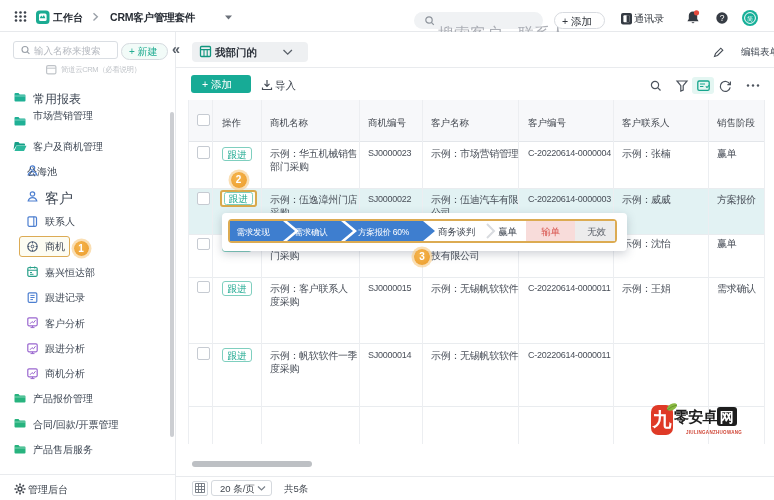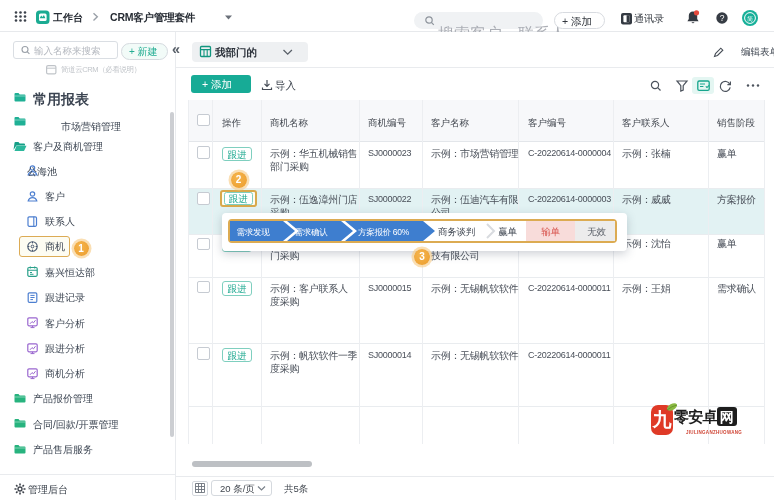--- a/index.html
+++ b/index.html
@@ -103,41 +103,41 @@
       <svg class="abs" width="11" height="10" style="left:46px;top:65px;">
         <rect x="0.6" y="0.6" width="9.3" height="8.3" rx="1.5" fill="none" stroke="#8c939c" stroke-width="1.2"></rect>
         <path d="M0.6 3.2 h9.3" stroke="#8c939c" stroke-width="1"></path>
       </svg>
       <div class="tx" style="left:61px;top:64.5px;font-size:7.5px;letter-spacing:-0.4px;color:#8b929b;">简道云CRM（必看说明）</div>
     </div>
 <svg class="abs" width="12" height="11" style="left:14px;top:91.5px;">
       <path d="M0.5 2 a1 1 0 0 1 1-1 h3 l1.2 1.5 h4.8 a1 1 0 0 1 1 1 v5 a1 1 0 0 1-1 1 h-9 a1 1 0 0 1-1-1 z" fill="#1fb095"></path>
       <path d="M0.5 4 h11" stroke="#ffffff" stroke-width="0.7" opacity="0.6"></path>
     </svg>
-<div class="tx" style="left:33px;top:91px;font-size:14px;color:#3c4552;font-weight:bold;">常用报表</div>
+<div class="tx" style="left:33px;top:91px;font-size:12px;color:#3c4552;">常用报表</div>
 <svg class="abs" width="12" height="11" style="left:14px;top:115.5px;">
       <path d="M0.5 2 a1 1 0 0 1 1-1 h3 l1.2 1.5 h4.8 a1 1 0 0 1 1 1 v5 a1 1 0 0 1-1 1 h-9 a1 1 0 0 1-1-1 z" fill="#1fb095"></path>
       <path d="M0.5 4 h11" stroke="#ffffff" stroke-width="0.7" opacity="0.6"></path>
     </svg>
-<div class="tx" style="left:33px;top:120px;font-size:10px;color:#3c4552;margin-left:28px;">市场营销管理</div>
+<div class="tx" style="left:33px;top:109px;font-size:10px;color:#3c4552;">市场营销管理</div>
 <svg class="abs" width="13" height="11" style="left:14px;top:140.5px;">
       <path d="M0.5 2 a1 1 0 0 1 1-1 h3 l1.2 1.5 h4.3 a1 1 0 0 1 1 1 v1 h-8.6 l-2.9 4.5 z" fill="#159f87"></path>
       <path d="M2.5 4.8 h10 l-2.2 4.7 a1 1 0 0 1-0.9 0.6 h-8.9 z" fill="#2cb89c"></path>
     </svg>
 <div class="tx" style="left:33px;top:140px;font-size:10px;color:#3c4552;">客户及商机管理</div>
 <svg class="abs" width="11" height="11" style="left:26.5px;top:165.0px;">
       <circle cx="5.5" cy="3" r="2.2" fill="none" stroke="#4d7fd0" stroke-width="1.2"></circle>
       <path d="M1.2 10 a4.4 4.4 0 0 1 8.6 0 z" fill="none" stroke="#4d7fd0" stroke-width="1.2"></path>
     </svg>
 <div class="tx" style="left:27px;top:164.5px;font-size:10px;color:#3c4552;">公海池</div>
 <svg class="abs" width="11" height="11" style="left:26.5px;top:190.5px;">
       <circle cx="5.5" cy="3" r="2.2" fill="none" stroke="#4d7fd0" stroke-width="1.2"></circle>
       <path d="M1.2 10 a4.4 4.4 0 0 1 8.6 0 z" fill="none" stroke="#4d7fd0" stroke-width="1.2"></path>
     </svg>
-<div class="tx" style="left:45px;top:190px;font-size:10px;color:#3c4552;">客户</div>
+<div class="tx" style="left:45px;top:190px;font-size:14px;color:#3c4552;">客户</div>
 <svg class="abs" width="11" height="11" style="left:26.5px;top:215.5px;">
       <rect x="1" y="0.8" width="8.5" height="9.5" rx="1.2" fill="none" stroke="#4d7fd0" stroke-width="1.2"></rect>
       <path d="M6.8 0.8 v9.5" stroke="#4d7fd0" stroke-width="1.1"></path>
     </svg>
 <div class="tx" style="left:45px;top:215px;font-size:10px;color:#3c4552;">联系人</div>
 <svg class="abs" width="11" height="11" style="left:26.5px;top:240.5px;">
       <circle cx="5.5" cy="5.5" r="4.7" fill="none" stroke="#46566e" stroke-width="1.1"></circle>
       <circle cx="5.5" cy="5.5" r="1.4" fill="none" stroke="#46566e" stroke-width="1"></circle>
       <path d="M5.5 0.8 v1.6 M5.5 8.6 v1.6 M0.8 5.5 h1.6 M8.6 5.5 h1.6" stroke="#46566e" stroke-width="1"></path>
     </svg>

